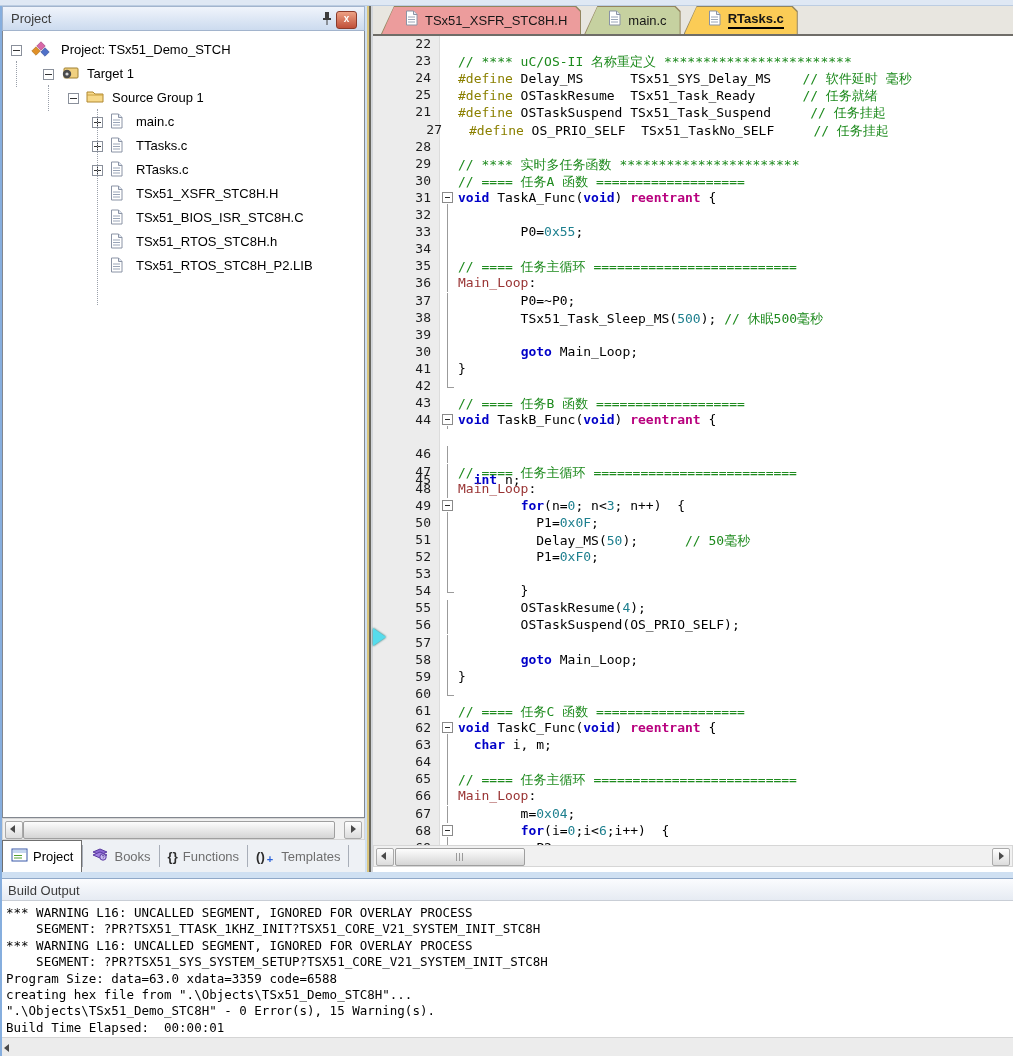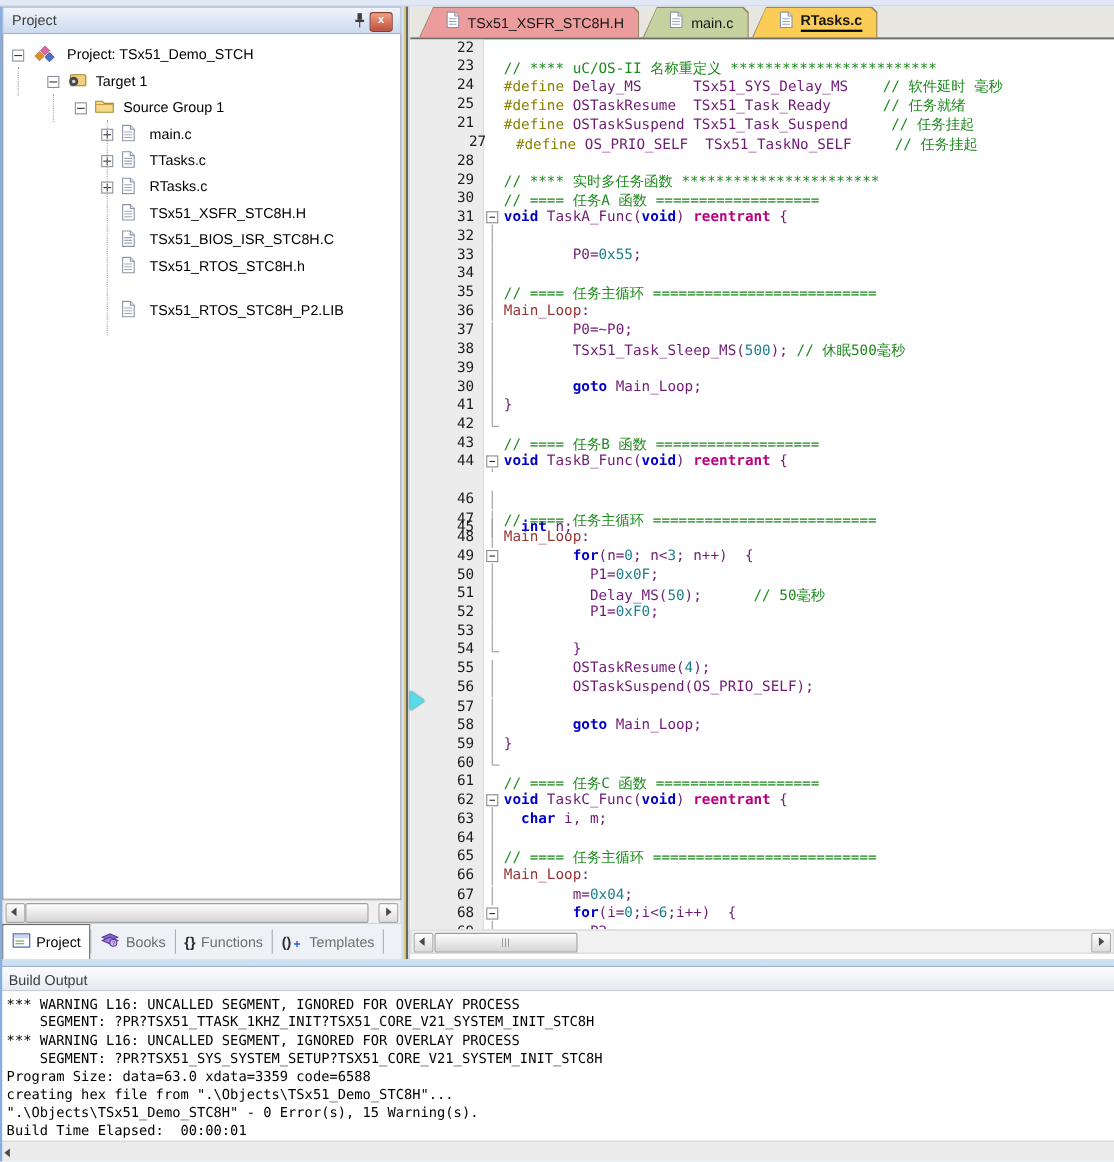--- a/index.html
+++ b/index.html
@@ -65,21 +65,21 @@
   .crow{position:absolute;left:0;width:100%;height:17.1px;}
   .lnum{position:absolute;left:0;top:0;width:58px;text-align:right;color:#1c1c1c;}
   .fold{position:absolute;left:66px;top:0;width:18px;height:17.1px;}
   .ctext{position:absolute;left:85px;top:0;white-space:pre;}
   .fv::before{content:"";position:absolute;left:8px;top:0;bottom:0;width:1px;background:#9b9b9b;}
   .fe::before{content:"";position:absolute;left:8px;top:0;height:9px;width:1px;background:#9b9b9b;}
   .fe::after{content:"";position:absolute;left:8px;top:9px;width:7px;height:1px;background:#9b9b9b;}
   .fb::before{content:"";position:absolute;left:3px;top:2px;width:9px;height:9px;border:1px solid #8a8a8a;background:#fff;}
   .fb::after{content:"";position:absolute;left:6px;top:7px;width:5px;height:1px;background:#2b2b2b;}
   .fbl{position:absolute;left:8px;top:14px;bottom:0;width:1px;background:#9b9b9b;}
-  .sg-t{color:#701a75;}
+  .sg-t{color:#000000;}
   .sg-c{color:#1d8a1d;}
   .sg-p{color:#8b8000;}
   .sg-k{color:#0000c8;font-weight:bold;}
   .sg-m{color:#b8007e;font-weight:bold;}
   .sg-n{color:#1d7f8e;}
   .sg-l{color:#993333;}
   .mcursor{position:absolute;left:0;top:622px;width:0;height:0;z-index:30;
            border-left:13px solid #56dcec;border-top:9px solid transparent;border-bottom:9px solid transparent;
            filter:drop-shadow(0 0 1px #066);}
   
@@ -192,21 +192,21 @@
       <div class="tree-row" style="top: 200px;">
         <span class="ticon" style="left: 107px;"><svg width="13" height="16" viewBox="0 0 13 16">
             <path d="M1.5 1 h7 l3.5 3.5 v10.5 h-10.5 z" fill="#ffffff" stroke="#8a93a5"></path>
             <path d="M8.5 1 v3.5 h3.5" fill="#dfe6f2" stroke="#8a93a5"></path>
             <line x1="3" y1="7" x2="10" y2="7" stroke="#9aa5b8"></line>
             <line x1="3" y1="9.5" x2="10" y2="9.5" stroke="#9aa5b8"></line>
             <line x1="3" y1="12" x2="10" y2="12" stroke="#9aa5b8"></line>
           </svg></span>
         <span class="tree-label" style="left: 133px;">TSx51_RTOS_STC8H.h</span>
       </div>
-      <div class="tree-row" style="top: 240px;">
+      <div class="tree-row" style="top: 224px;">
         <span class="ticon" style="left: 107px;"><svg width="13" height="16" viewBox="0 0 13 16">
             <path d="M1.5 1 h7 l3.5 3.5 v10.5 h-10.5 z" fill="#ffffff" stroke="#8a93a5"></path>
             <path d="M8.5 1 v3.5 h3.5" fill="#dfe6f2" stroke="#8a93a5"></path>
             <line x1="3" y1="7" x2="10" y2="7" stroke="#9aa5b8"></line>
             <line x1="3" y1="9.5" x2="10" y2="9.5" stroke="#9aa5b8"></line>
             <line x1="3" y1="12" x2="10" y2="12" stroke="#9aa5b8"></line>
           </svg></span>
         <span class="tree-label" style="left: 133px;">TSx51_RTOS_STC8H_P2.LIB</span>
       </div>
       <div class="dotline" style="left: 13px; top: 30px; height: 26px;"></div>

